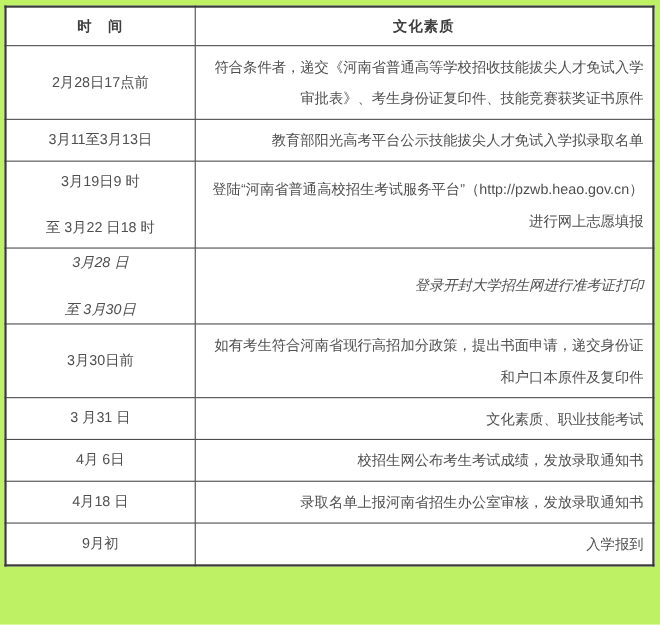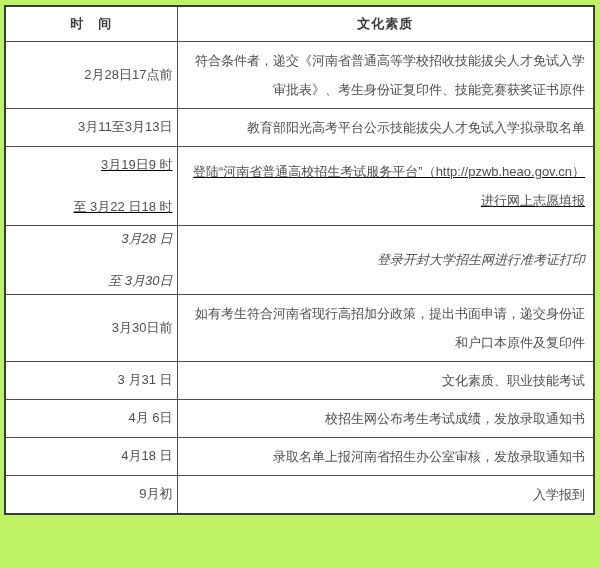--- a/index.html
+++ b/index.html
@@ -40,21 +40,20 @@
     text-align: center;
     letter-spacing: 1px;
   }
   td.time-cell {
     text-align: center;
     color: #4f4f4f;
     padding: 2px 4px;
   }
   .time-line {
     line-height: 20px;
-    text-align: right;
   }
   .time-line + .time-line {
     margin-top: 22px;
   }
   td.content-cell {
     text-align: right;
     color: #4f4f4f;
     padding: 4px 8px 4px 14px;
     line-height: 29px;
     word-break: break-all;
@@ -82,21 +81,21 @@
             <div class="time-line">2月28日17点前</div>
           </td>
           <td class="content-cell">符合条件者，递交《河南省普通高等学校招收技能拔尖人才免试入学审批表》、考生身份证复印件、技能竞赛获奖证书原件</td>
         </tr>
         <tr style="height: 35px;">
           <td class="time-cell">
             <div class="time-line">3月11至3月13日</div>
           </td>
           <td class="content-cell">教育部阳光高考平台公示技能拔尖人才免试入学拟录取名单</td>
         </tr>
-        <tr style="height: 79px; text-decoration: underline;">
+        <tr style="height: 79px;">
           <td class="time-cell">
             <div class="time-line">3月19日9 时</div>
             <div class="time-line">至 3月22 日18 时</div>
           </td>
           <td class="content-cell">登陆“河南省普通高校招生考试服务平台”（http://pzwb.heao.gov.cn）进行网上志愿填报</td>
         </tr>
         <tr style="height: 69px; font-style: italic;">
           <td class="time-cell">
             <div class="time-line">3月28 日</div>
             <div class="time-line">至 3月30日</div>

